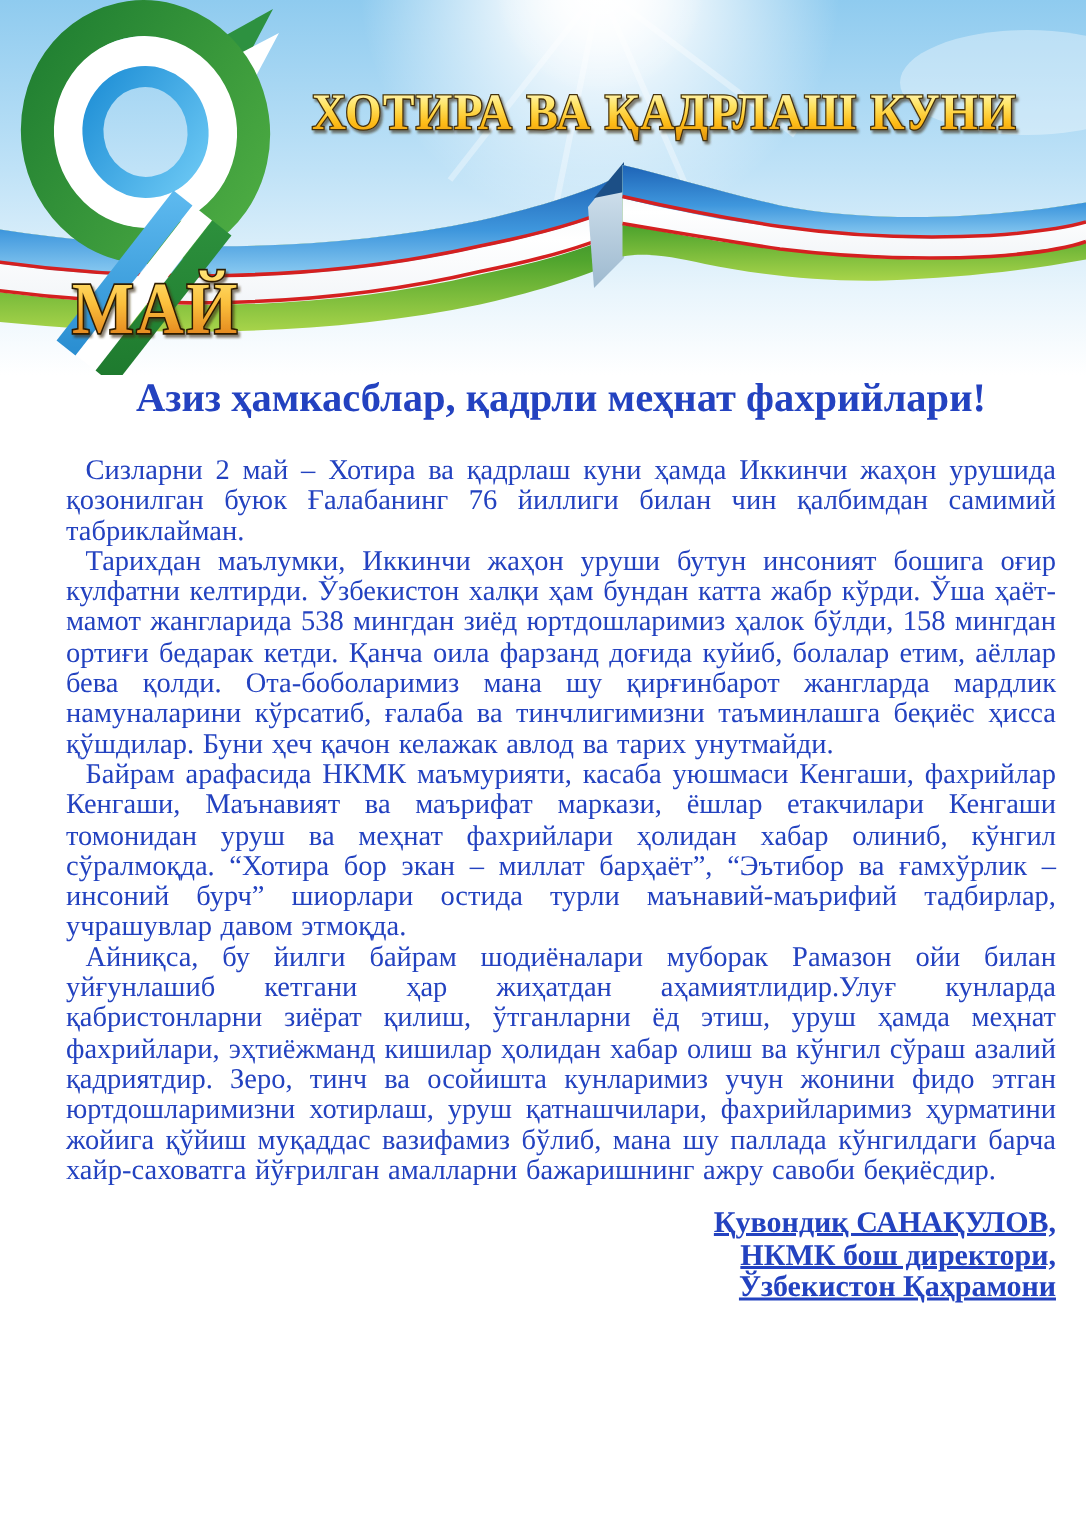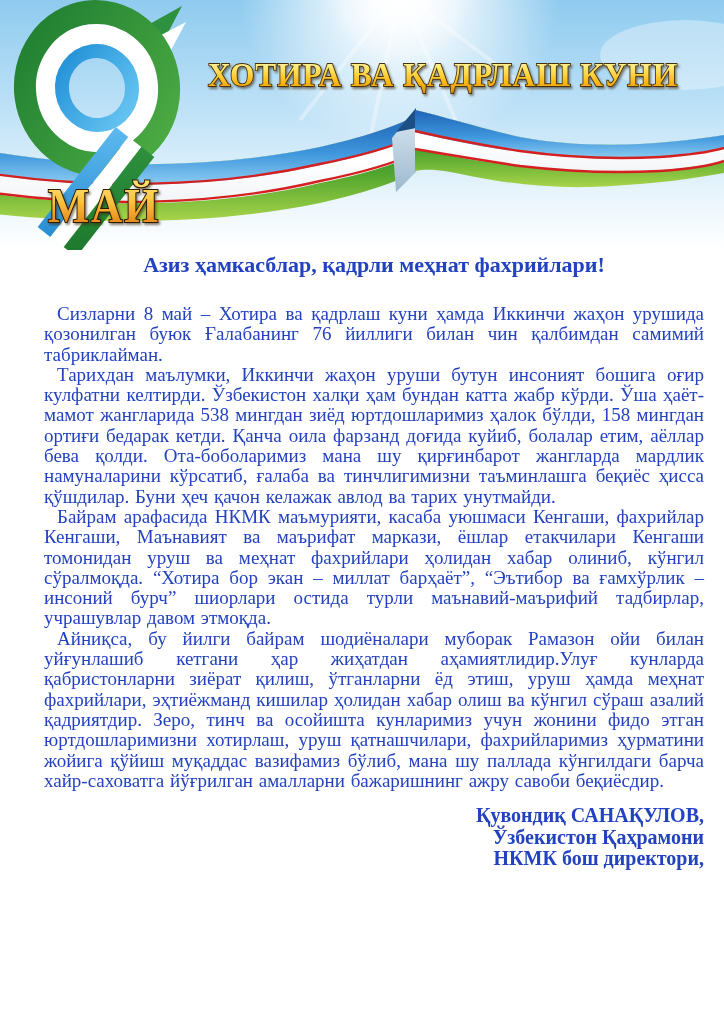--- a/index.html
+++ b/index.html
@@ -4,30 +4,30 @@
 <style>
   html,body { margin:0; padding:0; }
   body { width:724px; height:1024px; overflow:hidden; background:#ffffff; }
   .page {
     position:relative; width:724px; height:1024px; background:#ffffff;
     font-family:"Liberation Serif","DejaVu Serif",serif;
   }
   .header-art { display:block; }
   .letter { padding:2px 20px 0 44px; color:#2342c0; }
   .salutation {
-    font-size:22px; font-weight:bold; text-align:center;
+    font-size:27px; font-weight:bold; text-align:center;
     margin:0 0 26px 0; line-height:26px;
   }
   .para {
     font-size:19px; line-height:20.3px; text-align:justify;
     text-indent:13px; margin:0; word-spacing:1px;
   }
   .signature {
     margin-top:14px; font-size:20px; font-weight:bold;
-    text-align:right; line-height:21.5px;
+    text-align:right; line-height:21.5px;text-decoration:underline;
   }
 </style>
 </head>
 <body>
 
 <div class="page">
 
   <svg class="header-art" width="724" height="250" viewBox="0 0 724 250">
     <defs>
       <linearGradient id="sky" x1="0" y1="0" x2="0" y2="1">
@@ -149,24 +149,24 @@
 
       <text x="104" y="222" text-anchor="middle" font-family="Liberation Serif, DejaVu Serif, serif" font-weight="bold" font-size="49" fill="url(#goldMay)" stroke="#2e1c05" stroke-width="2.2" paint-order="stroke" letter-spacing="2" textLength="112" lengthAdjust="spacingAndGlyphs" filter="url(#tshadow)">МАЙ</text>
     </g>
 
     <text x="443" y="86" text-anchor="middle" font-family="Liberation Serif, DejaVu Serif, serif" font-weight="bold" font-size="34" fill="url(#goldTitle)" stroke="#453009" stroke-width="1.8" paint-order="stroke" letter-spacing="1" textLength="470" lengthAdjust="spacingAndGlyphs" filter="url(#tshadow)">ХОТИРА ВА ҚАДРЛАШ КУНИ</text>
   </svg>
 
   <div class="letter">
     <div class="salutation">Азиз ҳамкасблар, қадрли меҳнат фахрийлари!</div>
 
-    <p class="para">Сизларни 8 май – Хотира ва қадрлаш куни ҳамда Иккинчи жаҳон урушида қозонилган буюк Ғалабанинг 76 йиллиги билан чин қалбимдан самимий табриклайман.</p>
+    <p class="para">Сизларни 2 май – Хотира ва қадрлаш куни ҳамда Иккинчи жаҳон урушида қозонилган буюк Ғалабанинг 76 йиллиги билан чин қалбимдан самимий табриклайман.</p>
     <p class="para">Тарихдан маълумки, Иккинчи жаҳон уруши бутун инсоният бошига оғир кулфатни келтирди. Ўзбекистон халқи ҳам бундан катта жабр кўрди. Ўша ҳаёт-мамот жангларида 538 мингдан зиёд юртдошларимиз ҳалок бўлди, 158 мингдан ортиғи бедарак кетди. Қанча оила фарзанд доғида куйиб, болалар етим, аёллар бева қолди. Ота-боболаримиз мана шу қирғинбарот жангларда мардлик намуналарини кўрсатиб, ғалаба ва тинчлигимизни таъминлашга беқиёс ҳисса қўшдилар. Буни ҳеч қачон келажак авлод ва тарих унутмайди.</p>
     <p class="para">Байрам арафасида НКМК маъмурияти, касаба уюшмаси Кенгаши, фахрийлар Кенгаши, Маънавият ва маърифат маркази, ёшлар етакчилари Кенгаши томонидан уруш ва меҳнат фахрийлари ҳолидан хабар олиниб, кўнгил сўралмоқда. “Хотира бор экан – миллат барҳаёт”, “Эътибор ва ғамхўрлик – инсоний бурч” шиорлари остида турли маънавий-маърифий тадбирлар, учрашувлар давом этмоқда.</p>
     <p class="para">Айниқса, бу йилги байрам шодиёналари муборак Рамазон ойи билан уйғунлашиб кетгани ҳар жиҳатдан аҳамиятлидир.Улуғ кунларда қабристонларни зиёрат қилиш, ўтганларни ёд этиш, уруш ҳамда меҳнат фахрийлари, эҳтиёжманд кишилар ҳолидан хабар олиш ва кўнгил сўраш азалий қадриятдир. Зеро, тинч ва осойишта кунларимиз учун жонини фидо этган юртдошларимизни хотирлаш, уруш қатнашчилари, фахрийларимиз ҳурматини жойига қўйиш муқаддас вазифамиз бўлиб, мана шу паллада кўнгилдаги барча хайр-саховатга йўғрилган амалларни бажаришнинг ажру савоби беқиёсдир.</p>
 
     <div class="signature">
       <div>Қувондиқ САНАҚУЛОВ,</div>
+      <div>НКМК бош директори,</div>
       <div>Ўзбекистон Қаҳрамони</div>
-      <div>НКМК бош директори,</div>
     </div>
   </div>
 </div>
 
 </body></html>

